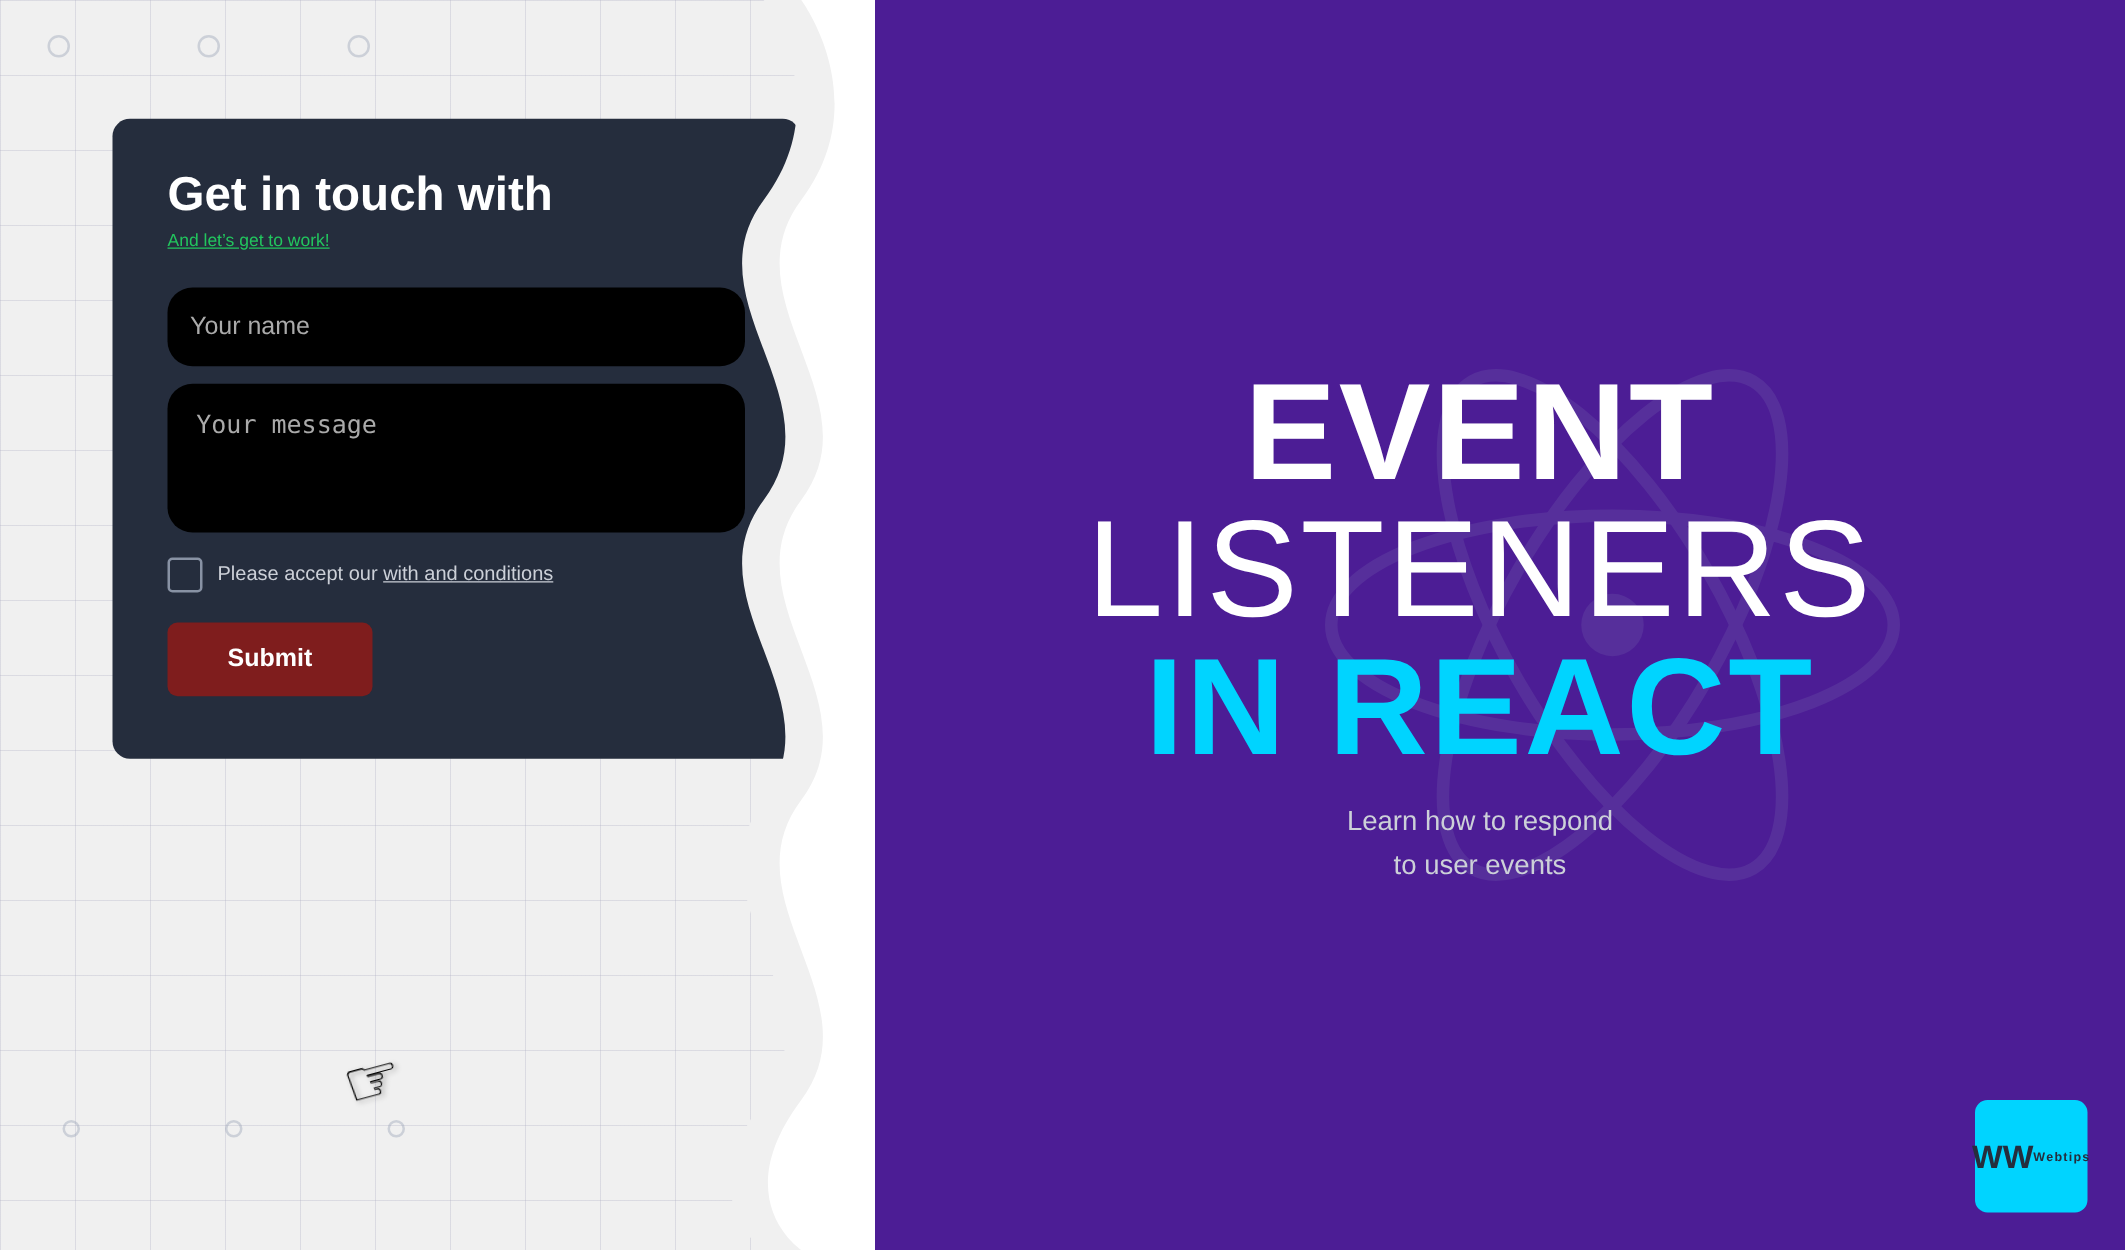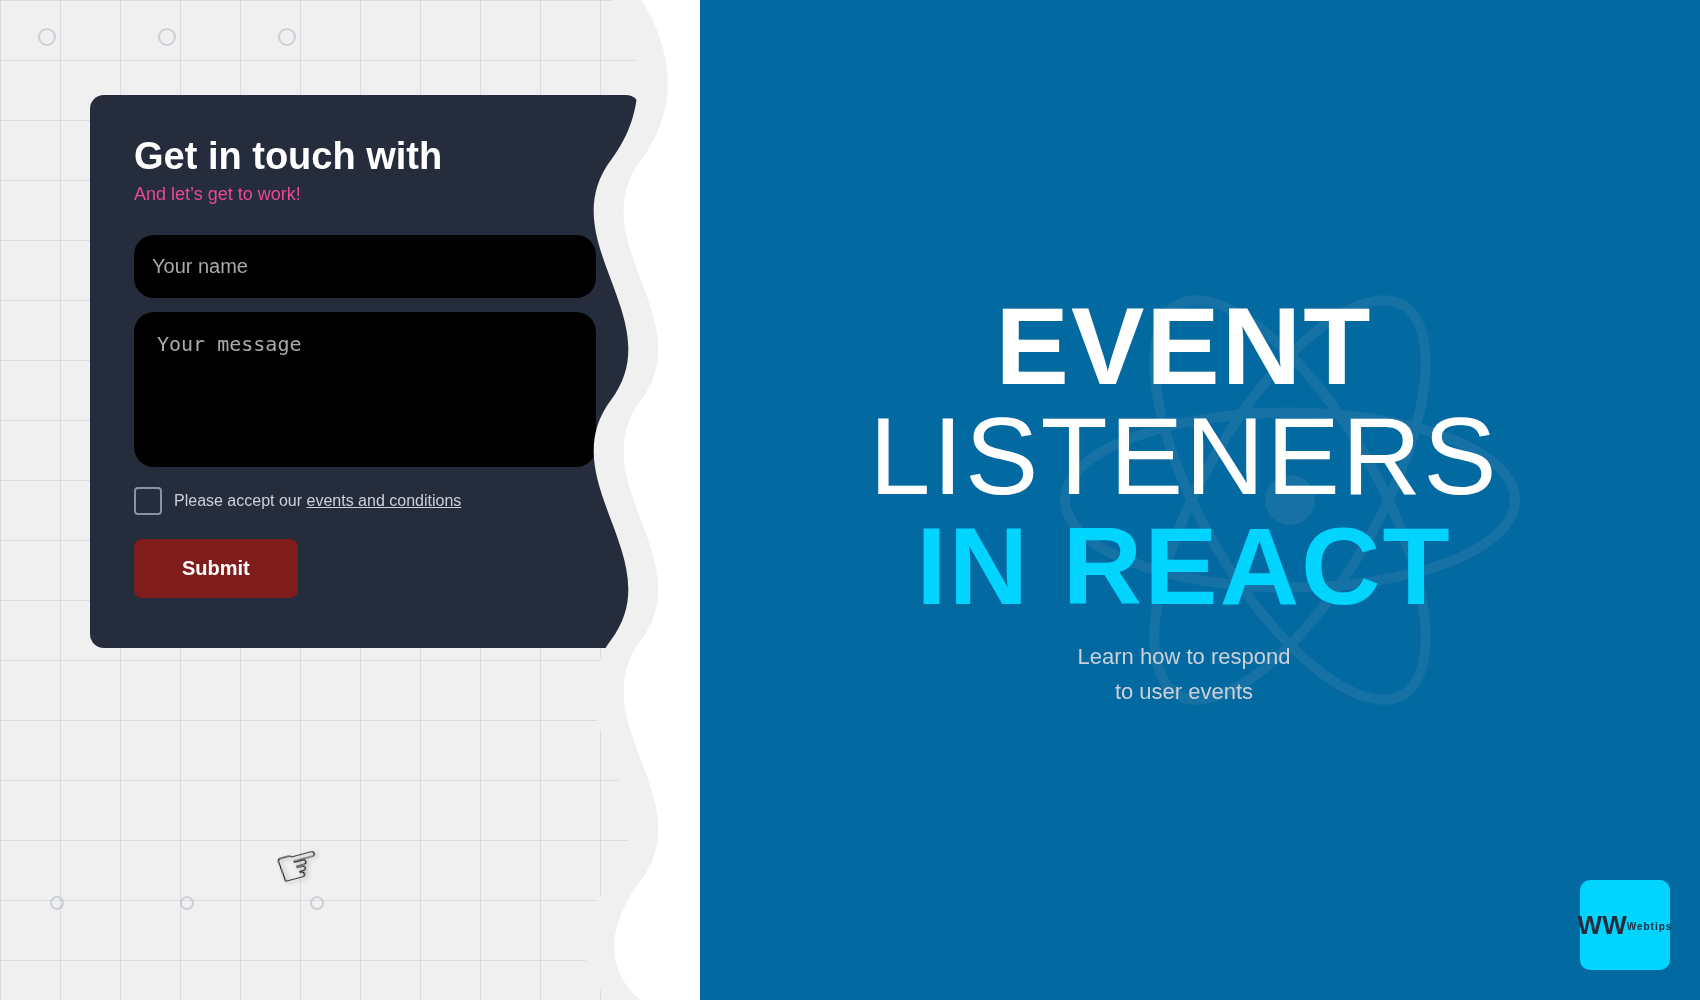--- a/index.html
+++ b/index.html
@@ -46,43 +46,44 @@
     .form-title {
       color: #ffffff;
       font-size: 38px;
       font-weight: 800;
       margin-bottom: 6px;
       white-space: nowrap;
       overflow: hidden;
     }
 
     .form-subtitle {
-      color: #ec4899;
-      font-size: 18px;
+      color: #22c55e;
+      font-size: 14px;
       margin-bottom: 30px;
+      text-decoration: underline;
     }
 
     .input-field {
       width: 100%;
       background: #000000;
       border: none;
       border-radius: 20px;
       padding: 20px 18px;
       font-size: 20px;
       color: #888;
       margin-bottom: 14px;
       outline: none;
     }
 
     .input-field::placeholder {
       color: #aaa;
     }
 
     textarea.input-field {
-      height: 155px;
+      height: 119px;
       resize: none;
       vertical-align: top;
       padding-left: 23px;
     }
 
     .checkbox-row {
       display: flex;
       align-items: center;
       gap: 12px;
       margin-bottom: 24px;
@@ -125,21 +126,21 @@
       position: absolute;
       top: 0;
       right: -1px;
       width: 180px;
       height: 1000px;
       z-index: 10;
     }
 
     .right-panel {
       flex: 1;
-      background: #0369a1;
+      background: #4c1d95;
       position: relative;
       display: flex;
       flex-direction: column;
       justify-content: center;
       align-items: center;
       padding-left: 60px;
       padding-right: 92px;
       overflow: hidden;
     }
 
@@ -257,21 +258,21 @@
     <h1 class="form-title">Get in touch with</h1>
     <p class="form-subtitle">And let’s get to work!</p>
 
     <input type="text" class="input-field" placeholder="Your name" style="">
 
     <textarea class="input-field" placeholder="Your message" style=""></textarea>
 
     <div class="checkbox-row">
       <div class="checkbox-box"></div>
       <label class="checkbox-label">
-        <span>Please accept our </span><a>events and conditions</a>
+        <span>Please accept our </span><a>with and conditions</a>
       </label>
     </div>
 
     <button class="submit-btn">Submit</button>
   </div>
 
   <div class="cursor-hand">☞</div>
 
   <svg class="wavy-divider" viewBox="0 0 180 1000" preserveAspectRatio="none" xmlns="http://www.w3.org/2000/svg">
     <path d="M180,0 L90,0

